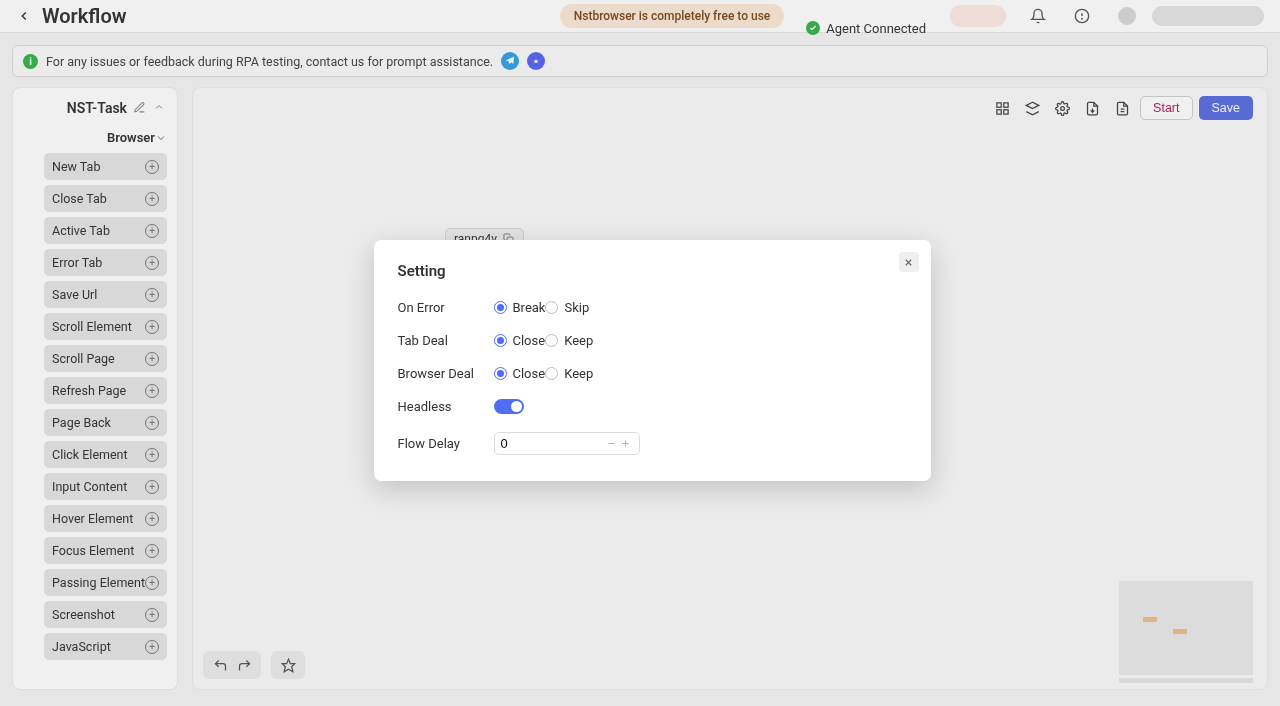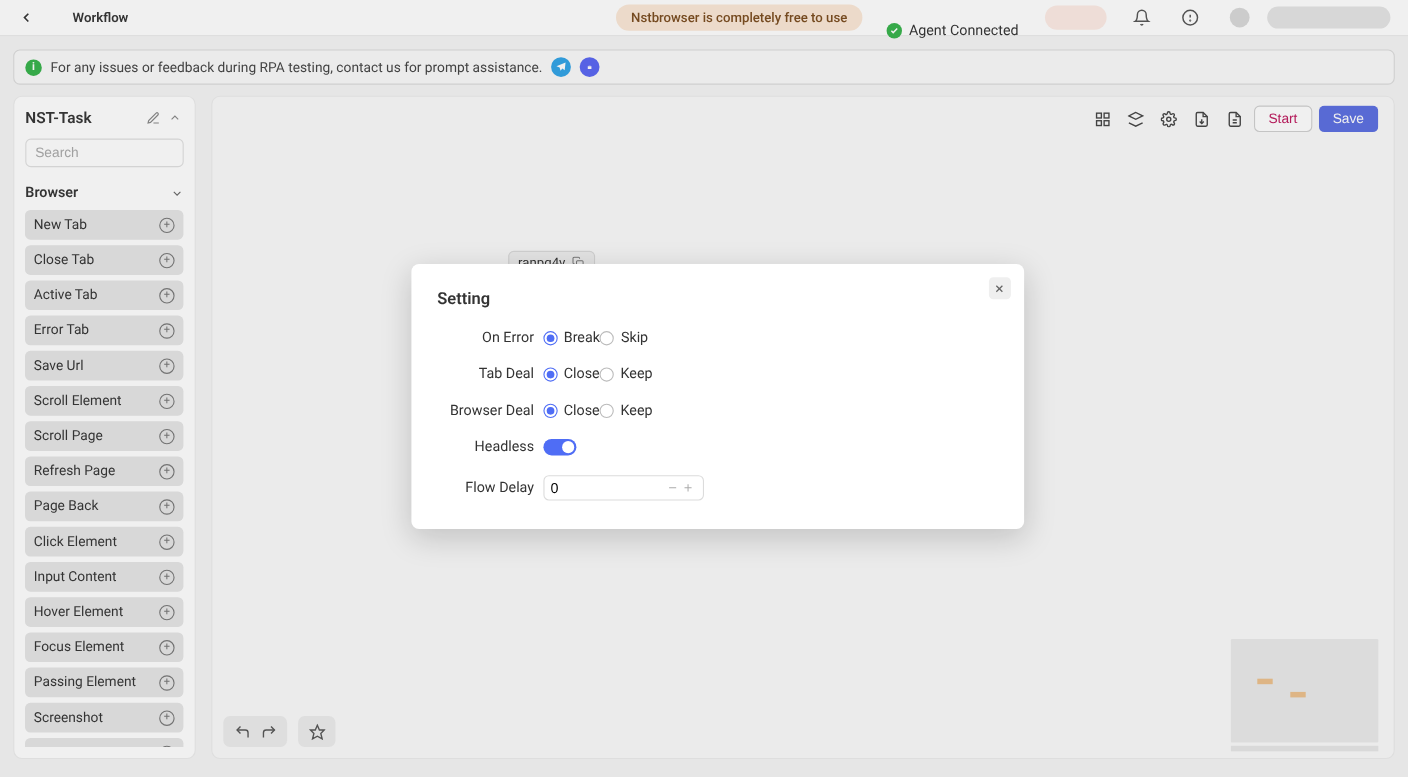--- a/index.html
+++ b/index.html
@@ -25,21 +25,21 @@
       height: 33px;
       background: #fff;
       border-bottom: 1px solid #e8e8e8;
       display: flex;
       align-items: center;
       padding: 0 16px;
       gap: 10px;
       position: relative;
     }
     .header .back { width:16px; height:16px; display:flex; align-items:center; justify-content:center; cursor:pointer; }
-    .header .title { font-weight:600; font-size:12px;margin-left:24px; }
+    .header .title { font-weight:600; font-size:20px; }
     .header .spacer { flex:1; }
     .header .badge-free { background:#fbe8d6; color:#7a4b1e; padding:5px 14px; border-radius:14px; font-size:12px; font-weight:500; }
     .header .agent { display:flex; align-items:center; gap:6px; margin-left:12px;margin-top:24px; }
     .header .agent .dot { width:14px; height:14px; background:#36b24a; border-radius:50%; display:flex; align-items:center; justify-content:center; }
     .header .agent .dot svg { stroke:#fff; }
     .header .icon-btn { width:24px; height:24px; display:flex; align-items:center; justify-content:center; cursor:pointer; margin-left:10px; color:#555; }
     .header .pink-pill { width:56px; height:22px; background:#fdebe4; border-radius:11px; margin-left:14px; }
     .header .avatar { width:18px; height:18px; border-radius:50%; background:#d8d8d8; margin-left:14px; }
     .header .grey-pill { width:112px; height:20px; background:#e4e4e4; border-radius:10px; margin-left:6px; }
 
@@ -48,42 +48,42 @@
     .notice { border:1px solid #dcdcdc; border-radius:6px; background:#fafafa; padding:6px 10px; display:flex; align-items:center; gap:8px; font-size:12.5px; color:#444; }
     .notice .info-icon { width:15px; height:15px; background:#36b24a; border-radius:50%; color:#fff; font-size:10px; display:flex; align-items:center; justify-content:center; font-weight:bold; }
     .notice .chat-icon { width:18px; height:18px; border-radius:50%; display:flex; align-items:center; justify-content:center; font-size:10px; }
     .notice .telegram { background:#30a3e6; color:#fff; }
     .notice .discord { background:#5865f2; color:#fff; }
 
     
     .main { display:flex; height:calc(706px - 33px - 48px); padding:10px 12px 12px 12px; gap:14px; }
 
     
-    .sidebar { width:166px; background:#fff; border-radius:8px; border:1px solid #ececec; padding:10px 10px; display:flex; flex-direction:column; overflow:hidden; }
+    .sidebar { width:166px; background:#fff; border-radius:8px; border:1px solid #ececec; padding:10px 10px; display:flex; flex-direction:column; overflow:hidden;align-items:flex-end; }
     .sidebar .task-head { display:flex; align-items:center; gap:6px; padding:2px 0 10px 0; }
     .sidebar .task-title { font-weight:600; font-size:14px; flex:1; }
     .sidebar .edit-icon, .sidebar .chevron { width:14px; height:14px; color:#888; cursor:pointer; }
     .search-input { width:100%; border:1px solid #e0e0e0; border-radius:5px; padding:5px 8px; font-size:12.5px; color:#333; margin-bottom:12px; }
     .search-input::placeholder { color:#aaa; }
     .cat-head { display:flex; align-items:center; font-weight:600; font-size:13px; padding:4px 0; cursor:pointer; }
     .cat-head .chev { margin-left:auto; width:12px; height:12px; color:#666; }
     .node-list { display:flex; flex-direction:column; gap:5px; margin-top:4px; overflow-y:auto; }
     .node-item { background:#e5e5e5; border-radius:5px; padding:6px 8px; display:flex; align-items:center; font-size:12.5px; color:#333; cursor:grab; }
     .node-item .plus { margin-left:auto; width:14px; height:14px; border:1.4px solid #777; border-radius:50%; display:flex; align-items:center; justify-content:center; color:#777; font-size:10px; line-height:1; }
 
     
     .canvas-wrap { flex:1; position:relative; background:#fafafa; border-radius:8px; border:1px solid #ececec; }
     .canvas-toolbar { position:absolute; top:8px; right:14px; display:flex; gap:6px; align-items:center; }
     .canvas-toolbar .tool-icon { width:24px; height:24px; display:flex; align-items:center; justify-content:center; color:#444; cursor:pointer; border-radius:4px; }
     .btn { border-radius:5px; font-size:12.5px; padding:4px 12px; cursor:pointer; border:1px solid transparent; }
     .btn-outline { background:#fff; border-color:#d0d0d0; color:#be185d; }
     .btn-primary { background:#5b6ee1; color:#fff; }
 
     
-    .node-tag { position:absolute; left:269px; top:140px; background:#f0f0f0; border:1px solid #dadada; border-radius:5px; padding:3px 8px; font-size:12px; display:flex; align-items:center; gap:6px; }
+    .node-tag { position:absolute; left:252px; top:140px; background:#f0f0f0; border:1px solid #dadada; border-radius:5px; padding:3px 8px; font-size:12px; display:flex; align-items:center; gap:6px; }
     .node-tag .copy-ic { width:12px; height:12px; color:#777; display:flex; }
     .node-block { position:absolute; left:246px; top:168px; width:143px; height:46px; border:2px solid #111; border-radius:8px; background:#fff; display:flex; align-items:center; padding:6px; }
     .node-block .dot-handle { position:absolute; left:-10px; top:50%; transform:translateY(-50%); width:8px; height:8px; background:#111; border-radius:50%; }
     .node-block .globe-wrap { width:32px; height:32px; background:#fbe3c4; border-radius:6px; display:flex; align-items:center; justify-content:center; }
     .node-block .globe-wrap svg { stroke:#333; }
 
     
     .bottom-tools { position:absolute; bottom:10px; left:10px; display:flex; gap:10px; }
     .bt-group { background:#ececec; border-radius:6px; display:flex; align-items:center; gap:6px; padding:5px 8px; }
     .bt-group .bt-ic { width:18px; height:18px; color:#555; cursor:pointer; display:flex; align-items:center; justify-content:center; }
@@ -93,21 +93,21 @@
     .minimap .mm1 { position:absolute; top:36px; left:24px; width:14px; height:5px; background:#ecbf8b; }
     .minimap .mm2 { position:absolute; top:48px; left:54px; width:14px; height:5px; background:#ecbf8b; }
     .minimap-bar { position:absolute; bottom:6px; right:14px; width:134px; height:5px; background:#e7e7e7; }
 
     
     .modal-backdrop { position:absolute; inset:0; z-index:10; display:flex; align-items:flex-start; justify-content:center;padding-left:24px; }
     .modal { margin-top:240px; width:557px; background:#fff; border-radius:7px; box-shadow:0 8px 28px rgba(0,0,0,0.18); padding:22px 24px 26px 24px; position:relative; }
     .modal .close-btn { position:absolute; top:12px; right:12px; width:20px; height:20px; background:#efefef; border-radius:4px; display:flex; align-items:center; justify-content:center; cursor:pointer; color:#666; }
     .modal h2 { font-size:15px; font-weight:600; margin-bottom:20px; }
     .form-row { display:flex; align-items:center; margin-bottom:18px; }
-    .form-row .label { width:96px; text-align:right; font-size:13px; color:#333; padding-right:8px; }
+    .form-row .label { width:96px; font-size:13px; color:#333; padding-right:8px; }
     .radio-group { display:flex; }
     .radio-opt { display:flex; align-items:center; gap:6px; font-size:13px; cursor:pointer; }
     .radio-circ { width:13px; height:13px; border:1px solid #bbb; border-radius:50%; display:flex; align-items:center; justify-content:center; }
     .radio-opt.selected .radio-circ { border-color:#4f6df5; }
     .radio-opt.selected .radio-circ::after { content:""; width:7px; height:7px; background:#4f6df5; border-radius:50%; }
     .switch { width:30px; height:15px; background:#4f6df5; border-radius:15px; position:relative; cursor:pointer; }
     .switch::after { content:""; position:absolute; width:11px; height:11px; background:#fff; border-radius:50%; top:2px; right:2px; }
     .num-input { width:146px; border:1px solid #dcdcdc; border-radius:5px; display:flex; align-items:center; padding:3px 6px; }
     .num-input input { border:none; outline:none; flex:1; font-size:13px; width:80px; }
     .num-input .nm-ic { width:14px; height:14px; color:#aaa; cursor:pointer; display:flex; align-items:center; justify-content:center; }
@@ -177,21 +177,20 @@
             <path d="M12 20h9"></path>
             <path d="M16.5 3.5a2.1 2.1 0 0 1 3 3L7 19l-4 1 1-4z"></path>
           </svg>
       </span>
       <span class="chevron">
         <svg width="12" height="12" viewBox="0 0 24 24" fill="none" stroke="currentColor" stroke-width="2">
             <polyline points="18 15 12 9 6 15"></polyline>
           </svg>
       </span>
     </div>
-    <input class="search-input" placeholder="Search" style="">
     <div class="cat-head">
       <span>Browser</span>
       <span class="chev">
         <svg width="12" height="12" viewBox="0 0 24 24" fill="none" stroke="currentColor" stroke-width="2">
             <polyline points="6 9 12 15 18 9"></polyline>
           </svg>
       </span>
     </div>
     <div class="node-list" id="node-list">
         <div class="node-item">

